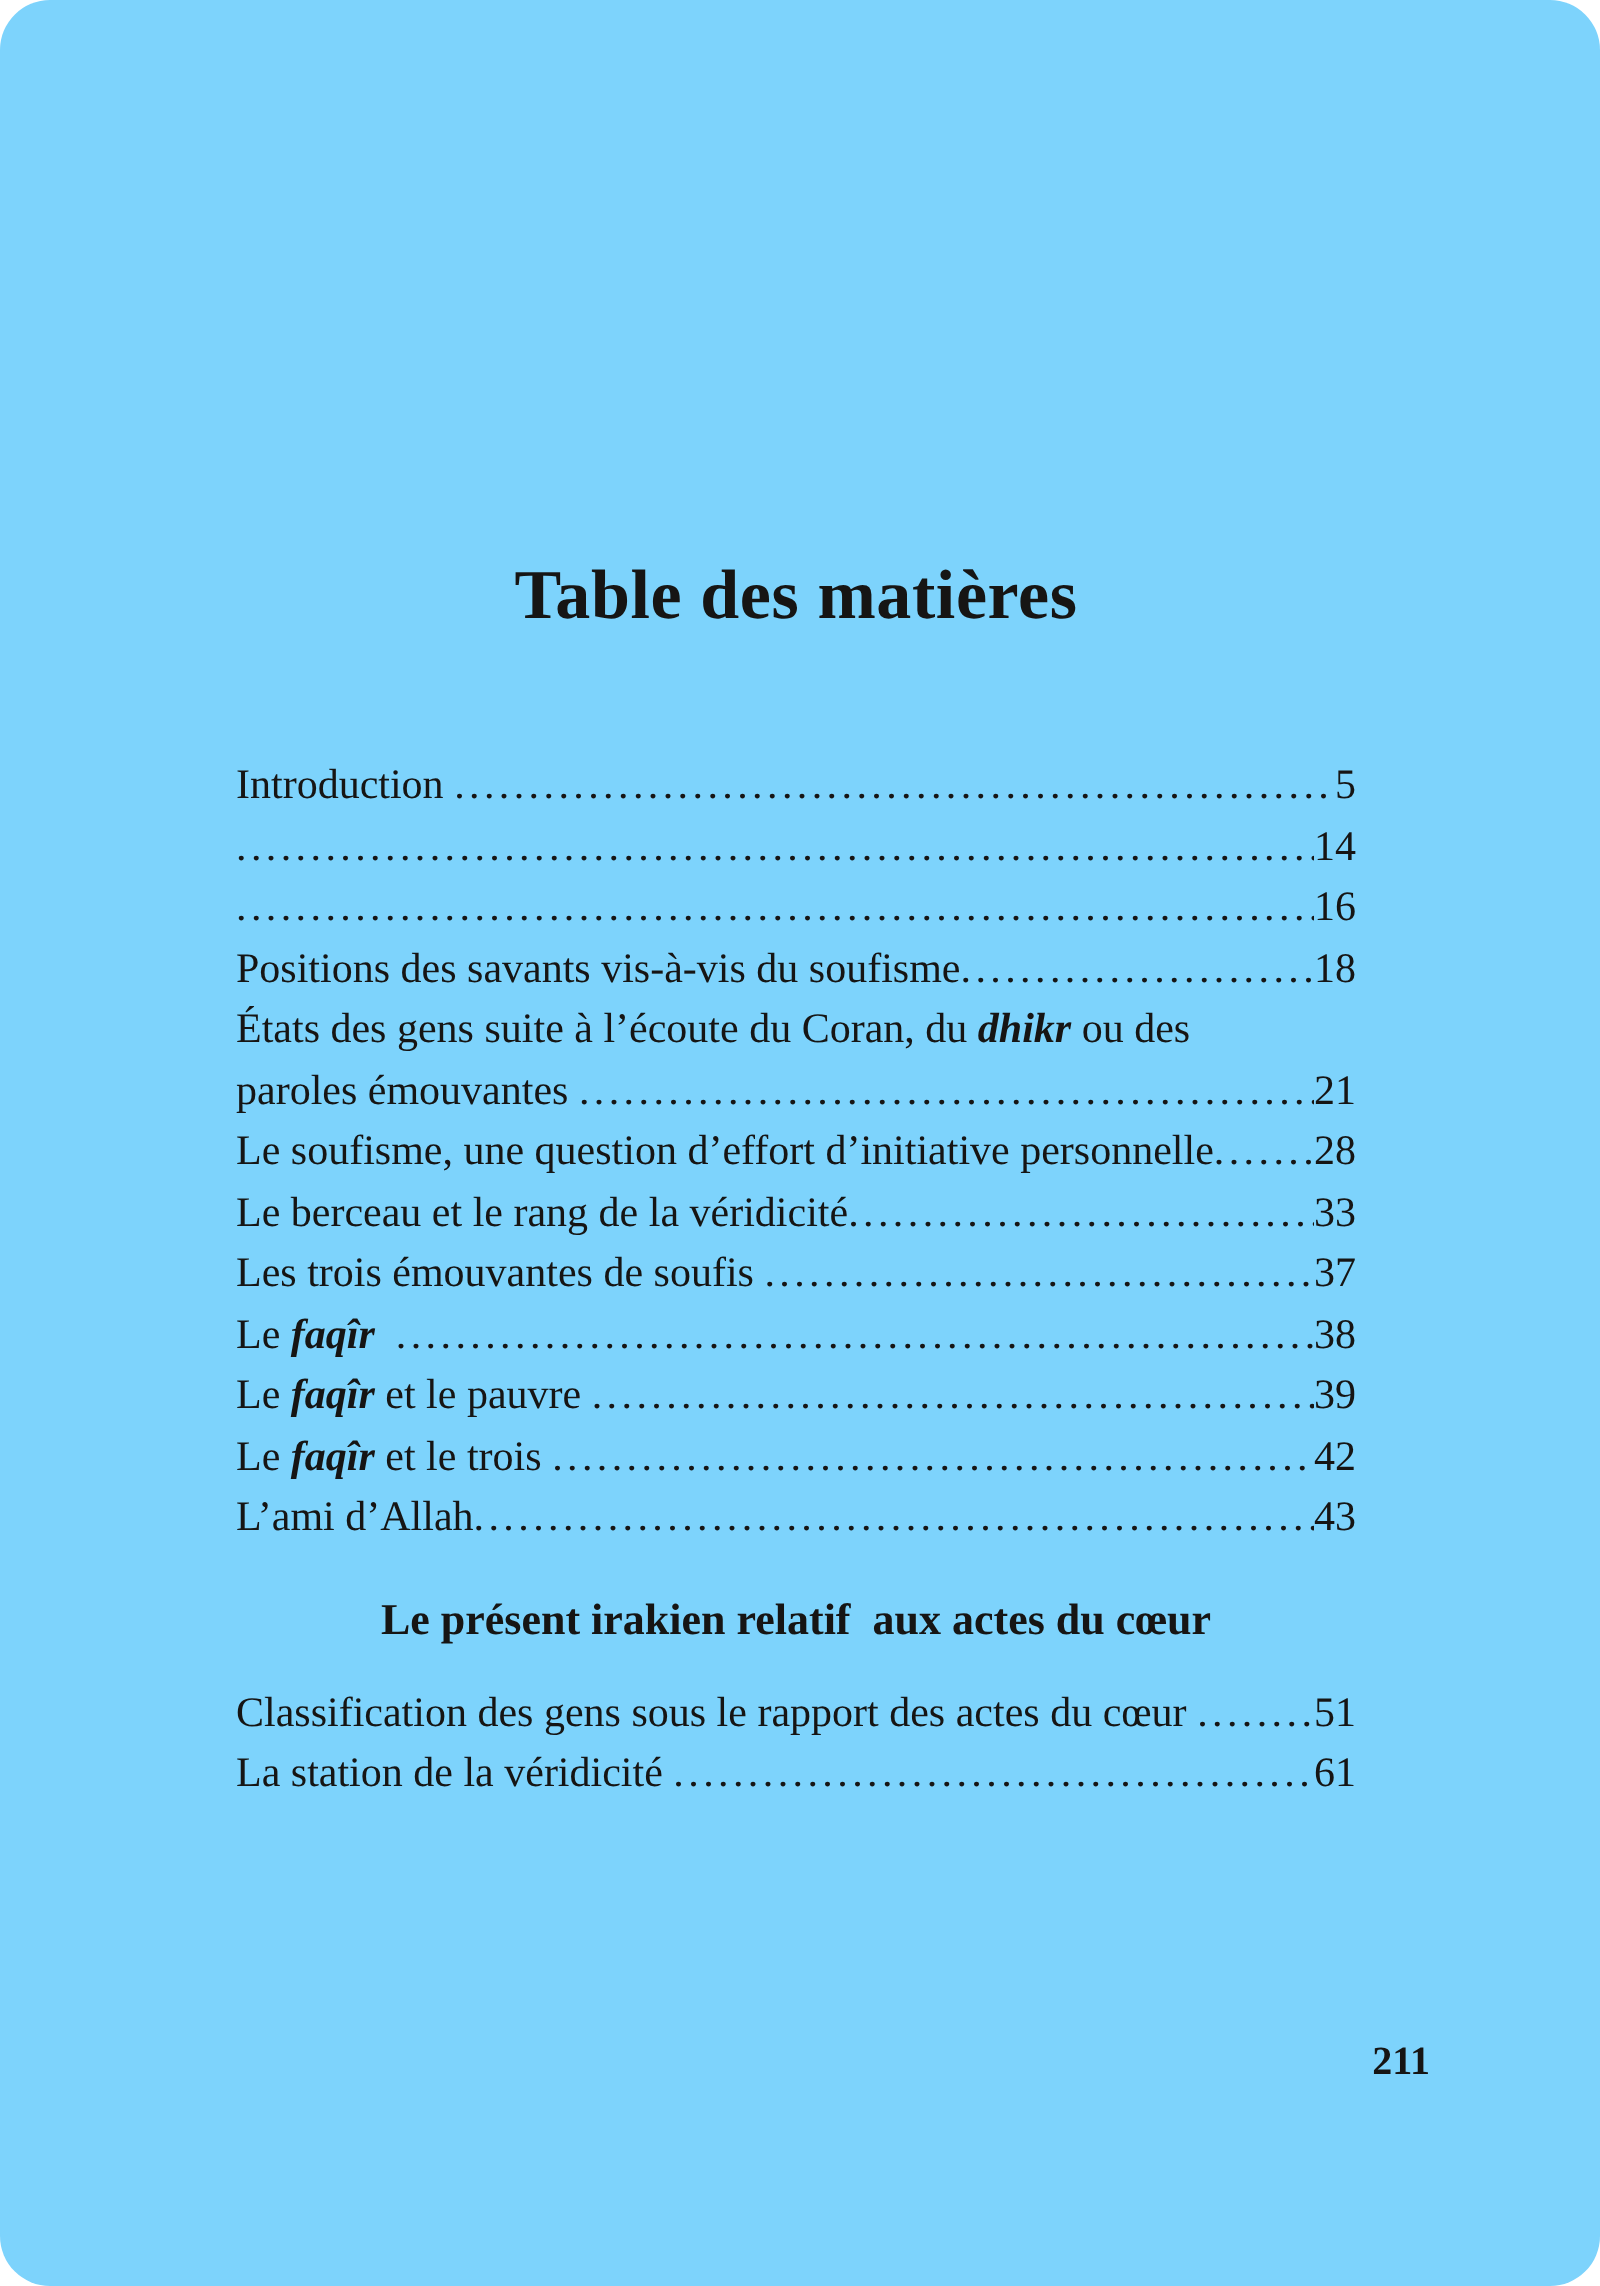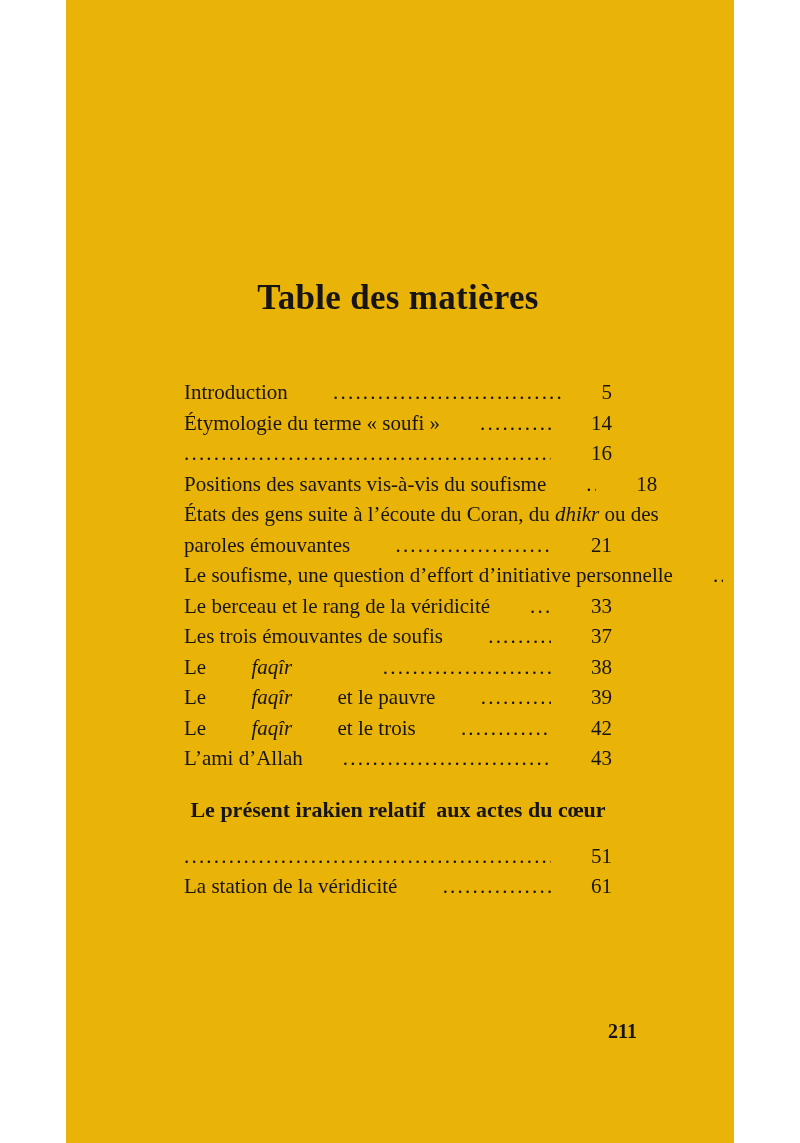--- a/index.html
+++ b/index.html
@@ -2,59 +2,60 @@
 <html><head>
 <meta charset="utf-8">
 <style>
   html, body {
     margin: 0;
     padding: 0;
     background: #ffffff;
   }
   .page {
     position: relative;
-    width: 668px;
+    width: 800px;
     height: 1143px;
     margin: 0 auto;
-    background: #eab308;
+    background: #7dd3fc;
     color: #161514;
     font-family: "Liberation Serif", "DejaVu Serif", serif;
     box-sizing: border-box;
     padding: 278px 122px 0 118px;
     overflow: hidden;
+    border-radius: 25px;
   }
   .doc-title {
     margin: 0;
     text-align: center;
     font-size: 35px;
     line-height: 40px;
     font-weight: bold;
     letter-spacing: 0.3px;
     white-space: pre-wrap;
   }
   .toc {
     margin-top: 59px;
   }
   .toc-entry {
     font-size: 21px;
     line-height: 30.5px;
   }
   .toc-line {
     display: flex;
     align-items: baseline;
-    gap: 40px;
   }
   .toc-line-full {
     display: block;
   }
   .seg {
     white-space: pre;
   }
   .it {
     font-style: italic;
+    font-weight: bold;
   }
   .dots {
     flex: 1 1 auto;
     overflow: hidden;
     white-space: nowrap;
     letter-spacing: 2.2px;
     min-width: 10px;
   }
   .pg {
     white-space: pre;
@@ -63,42 +64,41 @@
     font-size: 22px;
     line-height: 29px;
     font-weight: bold;
     text-align: center;
     margin: 21px 0 17px 0;
     white-space: pre-wrap;
   }
   .folio {
     position: absolute;
     top: 1019px;
-    right: 97px;
+    right: 85px;
     font-size: 20px;
     line-height: 24px;
     font-weight: bold;
   }
 </style>
 </head>
 <body>
 
 <div class="page">
   <h1 class="doc-title">Table des matières</h1>
   <div class="toc" id="toc">
       <div class="toc-entry">
         <div class="toc-line">
           <span class="seg">Introduction </span>
           <span class="dots">........................................................................................................................................................................................................</span>
           <span class="pg">5</span>
         </div>
       </div>
       <div class="toc-entry">
         <div class="toc-line">
-          <span class="seg">Étymologie du terme « soufi »</span>
           <span class="dots">........................................................................................................................................................................................................</span>
           <span class="pg">14</span>
         </div>
       </div>
       <div class="toc-entry">
         <div class="toc-line">
           <span class="dots">........................................................................................................................................................................................................</span>
           <span class="pg">16</span>
         </div>
       </div>
@@ -168,20 +168,21 @@
       <div class="toc-entry">
         <div class="toc-line">
           <span class="seg">L’ami d’Allah</span>
           <span class="dots">........................................................................................................................................................................................................</span>
           <span class="pg">43</span>
         </div>
       </div>
       <div class="section-heading"><div class="section-heading-line">Le présent irakien relatif  aux actes du cœur</div></div>
       <div class="toc-entry">
         <div class="toc-line">
+          <span class="seg">Classification des gens sous le rapport des actes du cœur </span>
           <span class="dots">........................................................................................................................................................................................................</span>
           <span class="pg">51</span>
         </div>
       </div>
       <div class="toc-entry">
         <div class="toc-line">
           <span class="seg">La station de la véridicité </span>
           <span class="dots">........................................................................................................................................................................................................</span>
           <span class="pg">61</span>
         </div>

